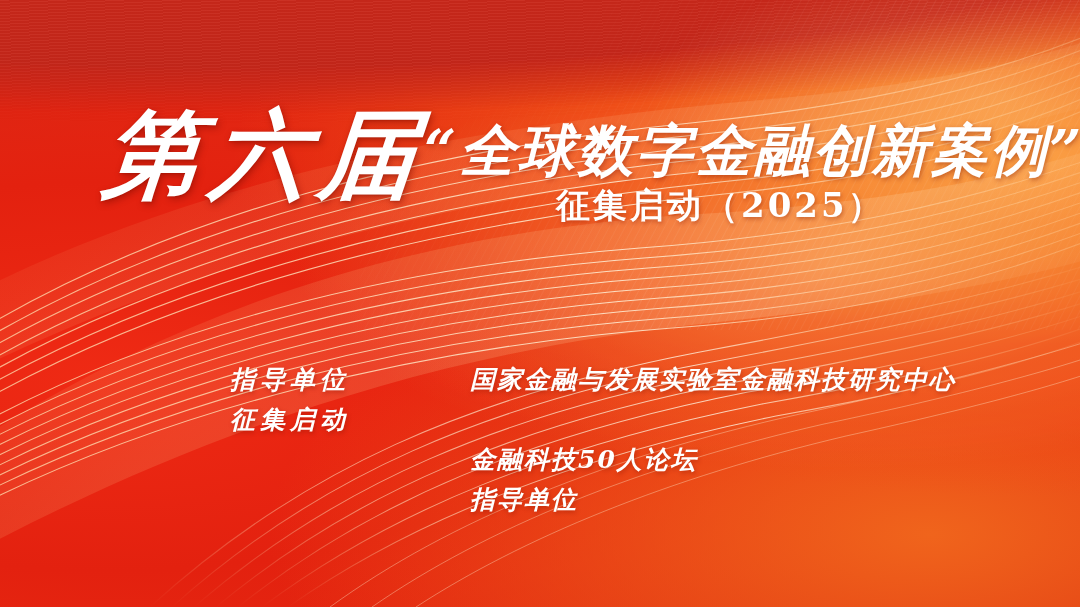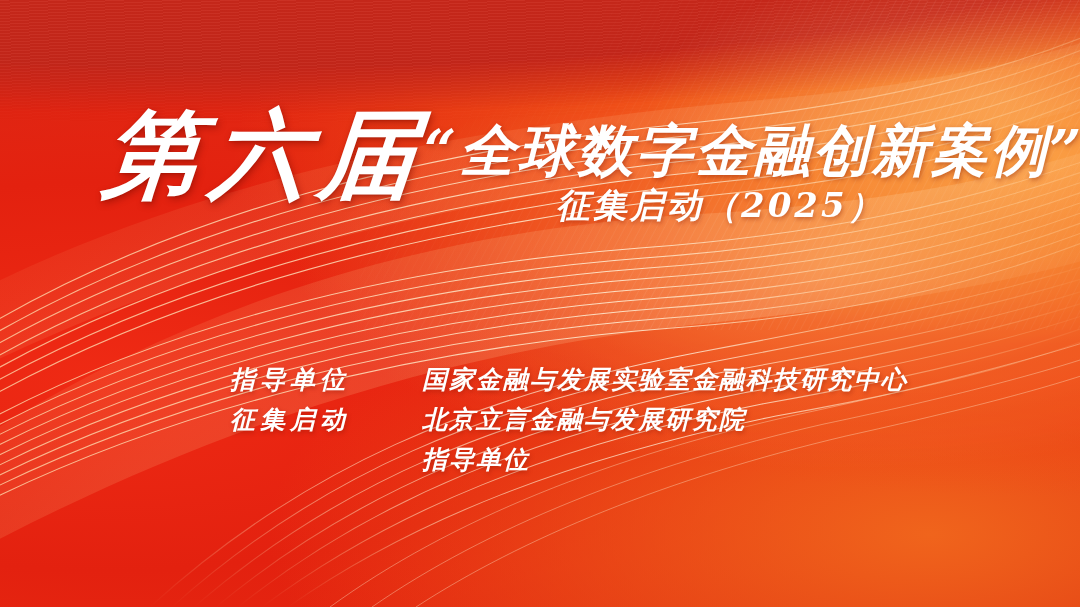--- a/index.html
+++ b/index.html
@@ -96,21 +96,20 @@
     text-shadow: 1px 2px 5px rgba(130,20,0,.45);
   }
   #title-sub {
     left: 556px;
     top: 188px;
     font-size: 34px;
     line-height: 1;
     font-weight: 700;
     letter-spacing: 3px;
     font-family: "DejaVu Serif", "Liberation Serif", serif;
-    font-style: italic;
     text-shadow: 1px 2px 4px rgba(130,20,0,.4);
   }
 
   #orgs {
     position: absolute;
     left: 230px;
     top: 360px;
     font-size: 25px;
     line-height: 40px;
     font-weight: 700;
@@ -125,20 +124,21 @@
     align-items: flex-end;
     height: 40px;
   }
   .org-label {
     width: 192px;
     flex: 0 0 192px;
     letter-spacing: 5px;
   }
   .org-value {
     flex: 1 1 auto;
+    margin-left: 48px;
   }
   .org-label:empty::before { content: ""; }
 </style>
 </head>
 <body>
 
 <div id="poster">
 
   <div class="bg-layer" id="bg-base"></div>
   <div class="bg-layer" id="bg-topband"></div>
@@ -241,21 +241,24 @@
 
   <div class="tx" id="title-sub">征集启动（2025）</div>
 
   <div id="orgs">
     <div class="org-row">
       <span class="org-label">指导单位</span>
       <span class="org-value">国家金融与发展实验室金融科技研究中心</span>
     </div>
     <div class="org-row">
       <span class="org-label">征集启动</span>
-      <span class="org-value">北京立言金融与发展研究院</span>
+    </div>
+    <div class="org-row">
+      <span class="org-label"></span>
+      <span class="org-value">金融科技50人论坛</span>
     </div>
     <div class="org-row">
       <span class="org-label"></span>
       <span class="org-value">指导单位</span>
     </div>
   </div>
 
 </div>
 
 </body></html>

